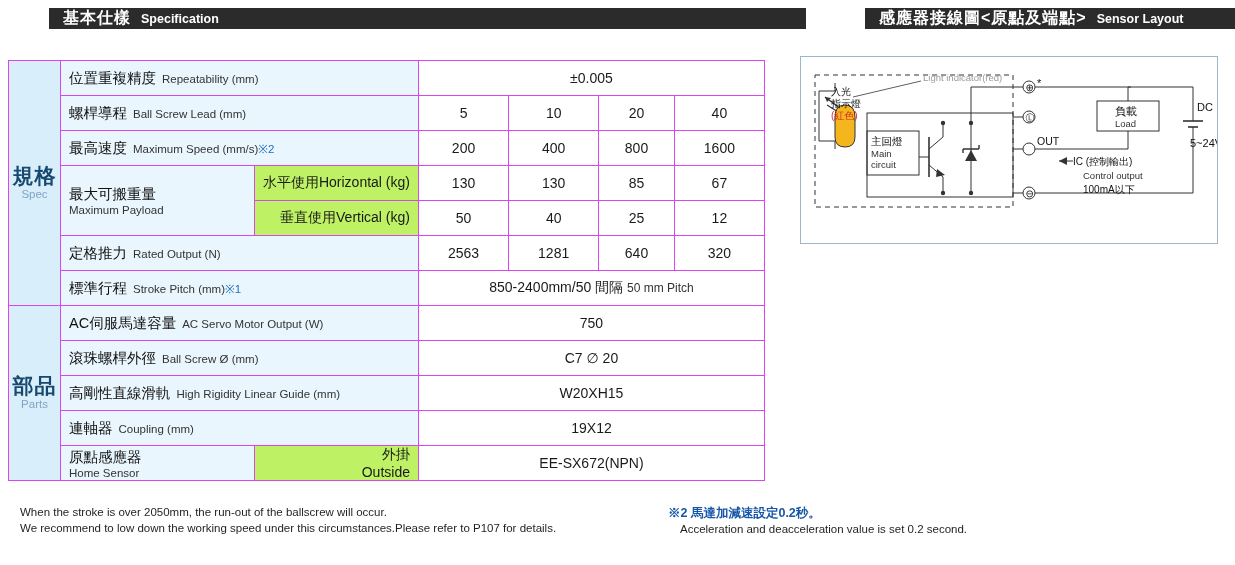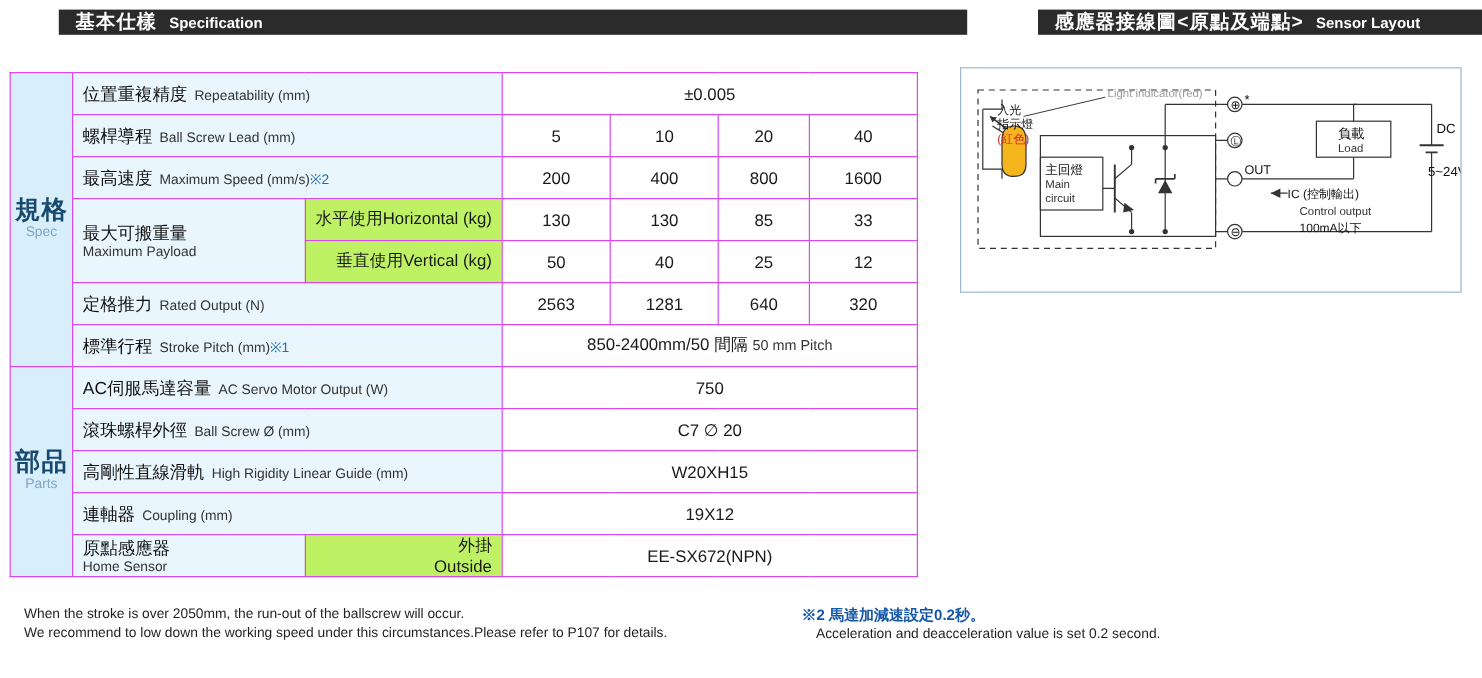--- a/index.html
+++ b/index.html
@@ -137,21 +137,21 @@
         <td class="lbl" rowspan="2">
           <div class="cn">最大可搬重量</div>
           <div class="en" style="margin-left:0">Maximum Payload</div>
         </td>
         <td class="sub">
           <span class="cn">水平使用</span><span class="en">Horizontal (kg)</span>
         </td>
         <td class="val">130</td>
         <td class="val">130</td>
         <td class="val">85</td>
-        <td class="val">33</td>
+        <td class="val">67</td>
       </tr>
 
       <tr>
         <td class="sub">
           <span class="cn">垂直使用</span><span class="en">Vertical (kg)</span>
         </td>
         <td class="val">50</td>
         <td class="val">40</td>
         <td class="val">25</td>
         <td class="val">12</td>

